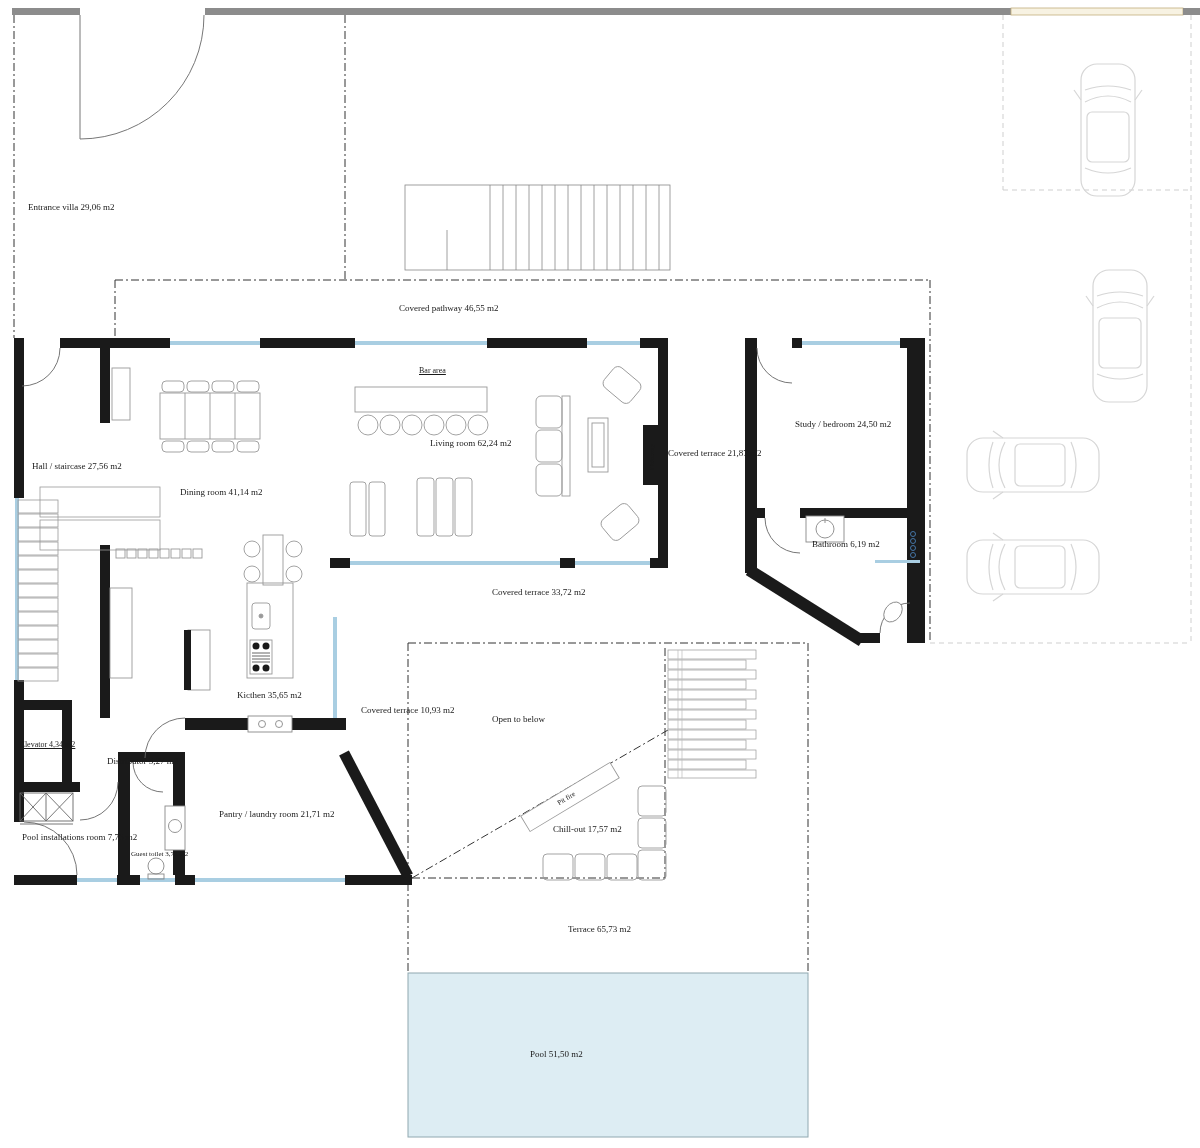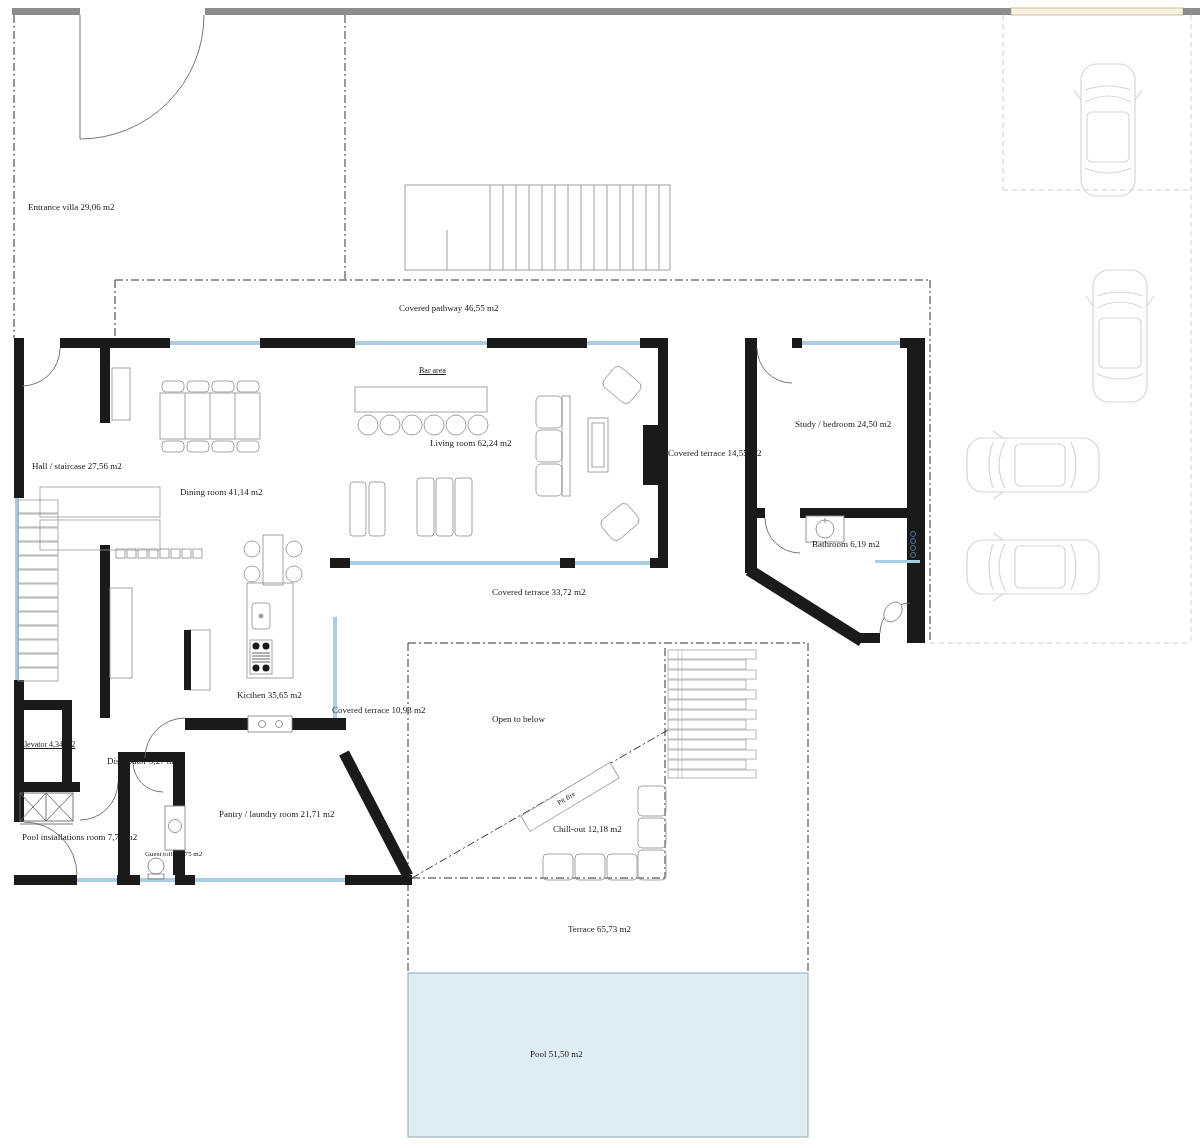--- a/index.html
+++ b/index.html
@@ -1,20 +1,20 @@
 <!DOCTYPE html>
 <html><head>
 <meta charset="utf-8">
 <style>
   html,body{margin:0;padding:0;background:#fff;}
   #plan{position:relative;width:1200px;height:1148px;background:#fff;overflow:hidden;
         font-family:"Liberation Serif", serif;}
   #linework{position:absolute;left:0;top:0;}
   .lbl{position:absolute;font:9px "Liberation Serif", serif;color:#1a1a1a;white-space:nowrap;}
-  .lbl.small{font-size:7px;padding-left:14px;}
+  .lbl.small{font-size:7px;}
   .lbl.mid{font-size:8px;text-decoration:underline;}
   .rot90{transform:rotate(-90deg);transform-origin:0 0;font-size:7px;}
   .rotfire{transform:rotate(-31deg);transform-origin:0 0;font-size:7px;}
 </style>
 </head>
 <body>
 
 <div id="plan">
 
 <svg id="linework" width="1200" height="1148" viewBox="0 0 1200 1148">
@@ -325,30 +325,30 @@
   </g>
 </svg>
 
 <div class="lbl" style="left:28px;top:202px">Entrance villa 29,06 m2</div>
 <div class="lbl" style="left:399px;top:303px">Covered pathway 46,55 m2</div>
 <div class="lbl mid" style="left:419px;top:366px">Bar area</div>
 <div class="lbl" style="left:430px;top:438px">Living room 62,24 m2</div>
 <div class="lbl" style="left:32px;top:461px">Hall / staircase 27,56 m2</div>
 <div class="lbl" style="left:180px;top:487px">Dining room 41,14 m2</div>
 <div class="lbl rot90" style="left:648px;top:470px">Chimney</div>
-<div class="lbl" style="left:668px;top:448px">Covered terrace 14,55 m2</div>
+<div class="lbl" style="left:668px;top:448px">Covered terrace 21,87 m2</div>
 <div class="lbl" style="left:795px;top:419px">Study / bedroom 24,50 m2</div>
 <div class="lbl" style="left:812px;top:539px">Bathroom 6,19 m2</div>
 <div class="lbl" style="left:492px;top:587px">Covered terrace 33,72 m2</div>
 <div class="lbl" style="left:237px;top:690px">Kicthen 35,65 m2</div>
-<div class="lbl" style="left:332px;top:705px">Covered terrace 10,93 m2</div>
+<div class="lbl" style="left:361px;top:705px">Covered terrace 10,93 m2</div>
 <div class="lbl" style="left:492px;top:714px">Open to below</div>
 <div class="lbl mid" style="left:20px;top:740px">Elevator 4,34 m2</div>
 <div class="lbl" style="left:107px;top:756px">Distributor 5,27 m2</div>
 <div class="lbl" style="left:219px;top:809px">Pantry / laundry room 21,71 m2</div>
 <div class="lbl" style="left:22px;top:832px">Pool installations room 7,75 m2</div>
 <div class="lbl small" style="left:131px;top:850px">Guest toilet 3,75 m2</div>
 <div class="lbl rotfire" style="left:556px;top:800px">Pit fire</div>
-<div class="lbl" style="left:553px;top:824px">Chill-out 12,18 m2</div>
+<div class="lbl" style="left:553px;top:824px">Chill-out 17,57 m2</div>
 <div class="lbl" style="left:568px;top:924px">Terrace 65,73 m2</div>
 <div class="lbl" style="left:530px;top:1049px">Pool 51,50 m2</div>
 
 </div>
 
 </body></html>

